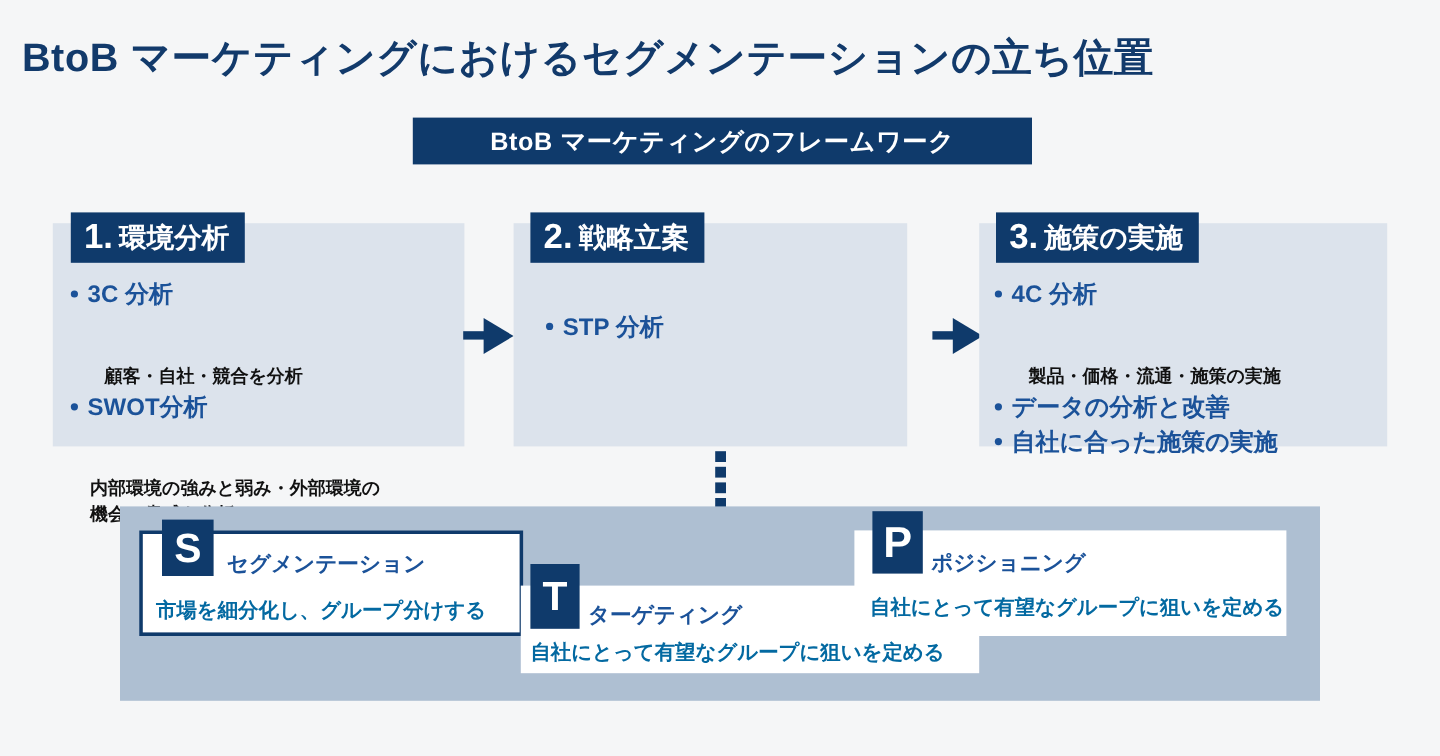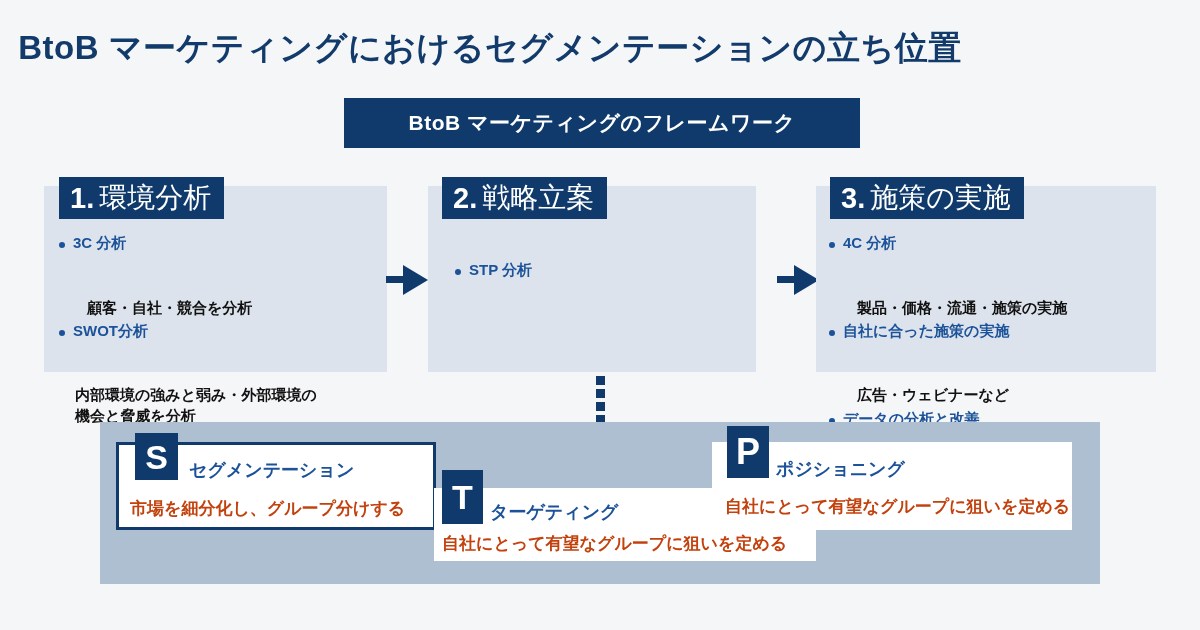--- a/index.html
+++ b/index.html
@@ -29,21 +29,21 @@
     letter-spacing: 0.5px;
     white-space: nowrap;
   }
 
   
   .subtitle-banner {
     position: absolute;
     left: 344px;
     top: 98px;
     width: 516px;
-    height: 50px;
+    height: 39px;
     background: #0f3a6b;
     color: #ffffff;
     font-size: 21px;
     font-weight: bold;
     display: flex;
     align-items: center;
     justify-content: center;
     letter-spacing: 0.5px;
     white-space: nowrap;
   }
@@ -74,37 +74,37 @@
   .step-card.c2 .card-header { left: 14px; }
   .step-card.c3 .card-header { left: 14px; }
 
   .card-num {
     font-size: 29px;
     font-weight: bold;
     line-height: 1;
     margin-right: 5px;
   }
   .card-head-text {
-    font-size: 28px;
-    font-weight: normal;
+    font-size: 23px;
+    font-weight: bold;
     line-height: 1;
   }
 
   .card-body {
     position: absolute;
     left: 14px;
     right: 8px;
     top: 47px;
   }
   .step-card.c2 .card-body { top: 74px; left: 26px; }
   .step-card.c3 .card-body { top: 47px; left: 12px; }
 
   .bullet-item { margin-bottom: 3px; }
   .bullet-head {
-    font-size: 15px;
+    font-size: 20px;
     font-weight: bold;
     color: #1b5299;
     line-height: 1.3;
     position: relative;
     padding-left: 15px;
     white-space: nowrap;
   }
   .bullet-head::before {
     content: "";
     position: absolute;
@@ -227,21 +227,21 @@
     line-height: 1;
   }
   .stp-box.s .stp-title { left: 70px; top: 16px; }
   .stp-box.t .stp-title { left: 56px; top: 15px; }
   .stp-box.p .stp-title { left: 64px; top: 18px; }
 
   .stp-desc {
     position: absolute;
     font-size: 17px;
     font-weight: bold;
-    color: #c2410c;
+    color: #0369a1;
     white-space: nowrap;
     line-height: 1;
   }
   .stp-box.s .stp-desc { left: 11px; top: 55px; }
   .stp-box.t .stp-desc { left: 8px;  top: 47px; }
   .stp-box.p .stp-desc { left: 13px; top: 56px; }
 </style>
 </head>
 <body>
 
@@ -292,25 +292,25 @@
   <div class="card-header">
     <span class="card-num">3.</span>
     <span class="card-head-text">施策の実施</span>
   </div>
   <div class="card-body">
     <div class="bullet-item">
       <div class="bullet-head">4C 分析</div>
       <div class="bullet-desc">製品・価格・流通・施策の実施</div>
     </div>
     <div class="bullet-item">
+      <div class="bullet-head">データの分析と改善</div>
+    </div>
+    <div class="bullet-item">
       <div class="bullet-head">自社に合った施策の実施</div>
       <div class="bullet-desc">広告・ウェビナーなど</div>
-    </div>
-    <div class="bullet-item">
-      <div class="bullet-head">データの分析と改善</div>
     </div>
   </div>
 </div>
 
 <div class="dotted-connector">
   <i></i>
   <i></i>
   <i></i>
   <i></i>
 </div>

